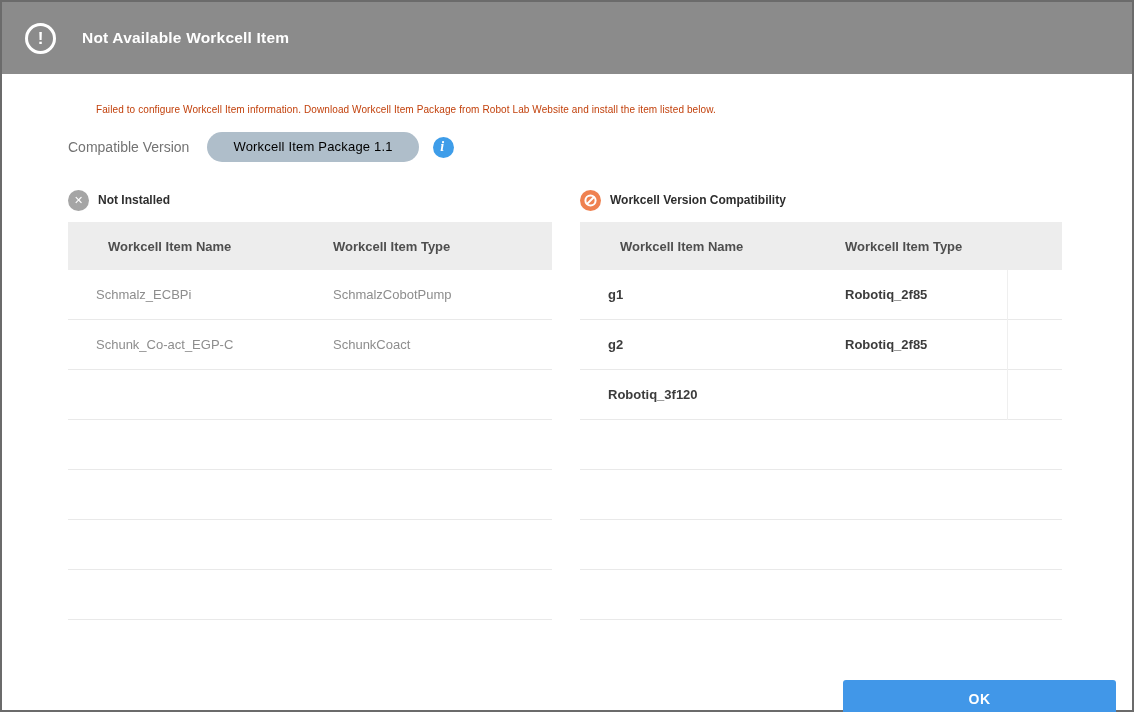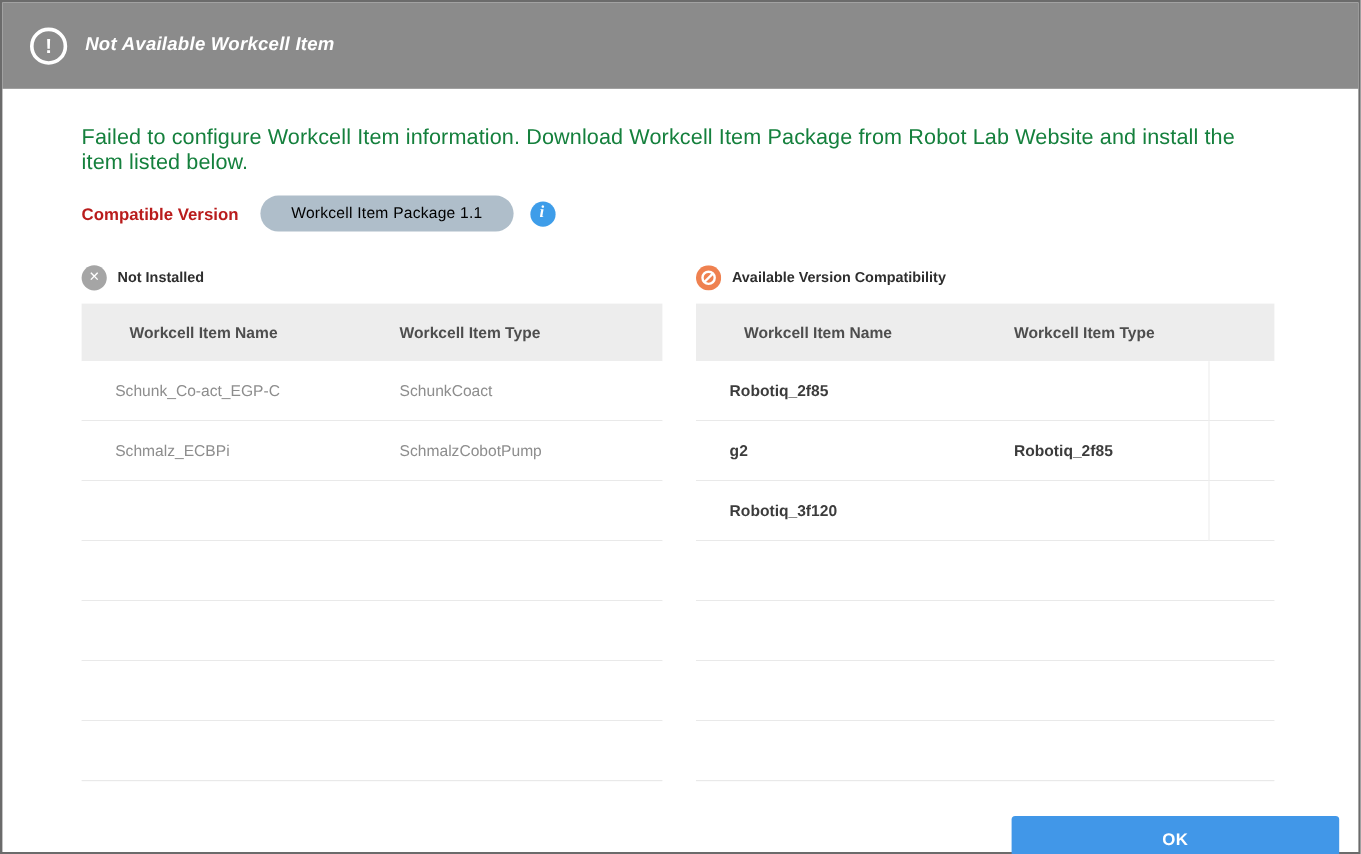--- a/index.html
+++ b/index.html
@@ -21,33 +21,32 @@
     display: flex; align-items: center;
     padding-left: 23px;
   }
   .alert-icon {
     width: 31px; height: 31px; flex: none;
     border: 3px solid #ffffff; border-radius: 50%;
     display: flex; align-items: center; justify-content: center;
     color: #ffffff; font-weight: bold; font-size: 17px; line-height: 1;
   }
   .dialog-title {
-    margin-left: 15px;
+    margin-left: 26px;
     color: #ffffff; font-size: 15.5px; font-weight: bold;
     letter-spacing: .2px;
-    font-style: italic;
   }
   
   .body { position: relative; height: 636px; padding: 0 66px; }
   .message {
     margin-top: 30px;
-    font-size: 18px; color: #15803d; letter-spacing: .1px;
+    font-size: 10px; color: #c2410c; letter-spacing: .1px; margin-left: 28px;
   }
   .version-row { margin-top: 17px; display: flex; align-items: center; }
-  .version-label { font-size: 14px; font-weight: bold; color: #b91c1c; }
+  .version-label { font-size: 14px; font-weight: normal; color: #737373; }
   .version-badge {
     margin-left: 18px;
     background: var(--badge-bg, #afbeca);
     color: #000000;
     font-size: 13px;
     padding: 7px 26px 8px;
     border-radius: 16px;
     letter-spacing: .2px;
   }
   .info-icon {
@@ -141,50 +140,51 @@
         <div class="sec-head">
           <span class="x-circle-icon">✕</span>
           <span class="sec-title">Not Installed</span>
         </div>
         <div class="table">
           <div class="thead">
             <span class="th">Workcell Item Name</span>
             <span class="th">Workcell Item Type</span>
           </div>
           <div class="trow data">
+            <span class="td">Schmalz_ECBPi</span>
+            <span class="td">SchmalzCobotPump</span>
+          </div>
+          <div class="trow data">
             <span class="td">Schunk_Co-act_EGP-C</span>
             <span class="td">SchunkCoact</span>
-          </div>
-          <div class="trow data">
-            <span class="td">Schmalz_ECBPi</span>
-            <span class="td">SchmalzCobotPump</span>
           </div>
           <div class="trow"></div>
           <div class="trow"></div>
           <div class="trow"></div>
           <div class="trow"></div>
           <div class="trow"></div>
         </div>
       </section>
 
       <section class="col-right">
         <div class="sec-head">
           <svg class="block-icon" viewBox="0 0 21 21" aria-hidden="true">
             <circle cx="10.5" cy="10.5" r="10.5" fill="#ef8150"></circle>
             <circle cx="10.5" cy="10.5" r="5.1" fill="none" stroke="#ffffff" stroke-width="2"></circle>
             <line x1="7" y1="14" x2="14" y2="7" stroke="#ffffff" stroke-width="2"></line>
           </svg>
-          <span class="sec-title">Available Version Compatibility</span>
+          <span class="sec-title">Workcell Version Compatibility</span>
         </div>
         <div class="table">
           <div class="thead">
             <span class="th">Workcell Item Name</span>
             <span class="th">Workcell Item Type</span>
           </div>
           <div class="trow data">
+            <span class="td">g1</span>
             <span class="td">Robotiq_2f85</span>
           </div>
           <div class="trow data">
             <span class="td">g2</span>
             <span class="td">Robotiq_2f85</span>
           </div>
           <div class="trow data">
             <span class="td">Robotiq_3f120</span>
           </div>
           <div class="trow"></div>

